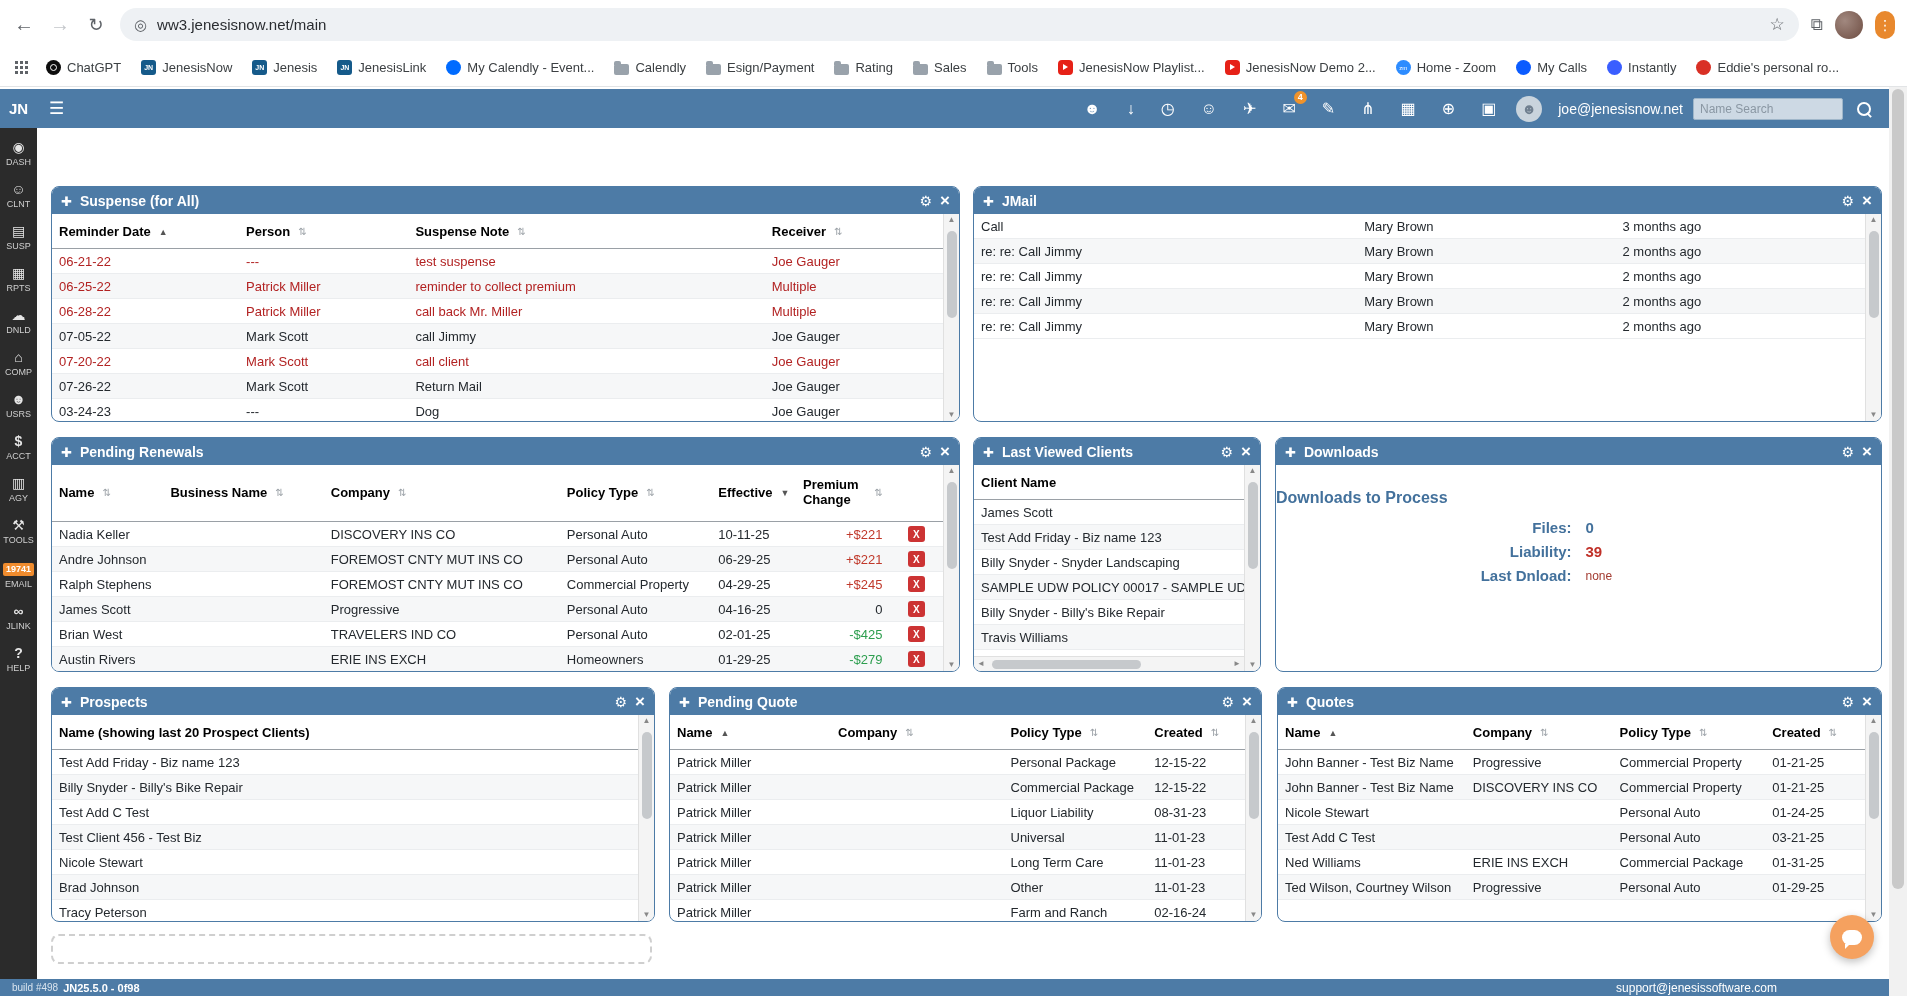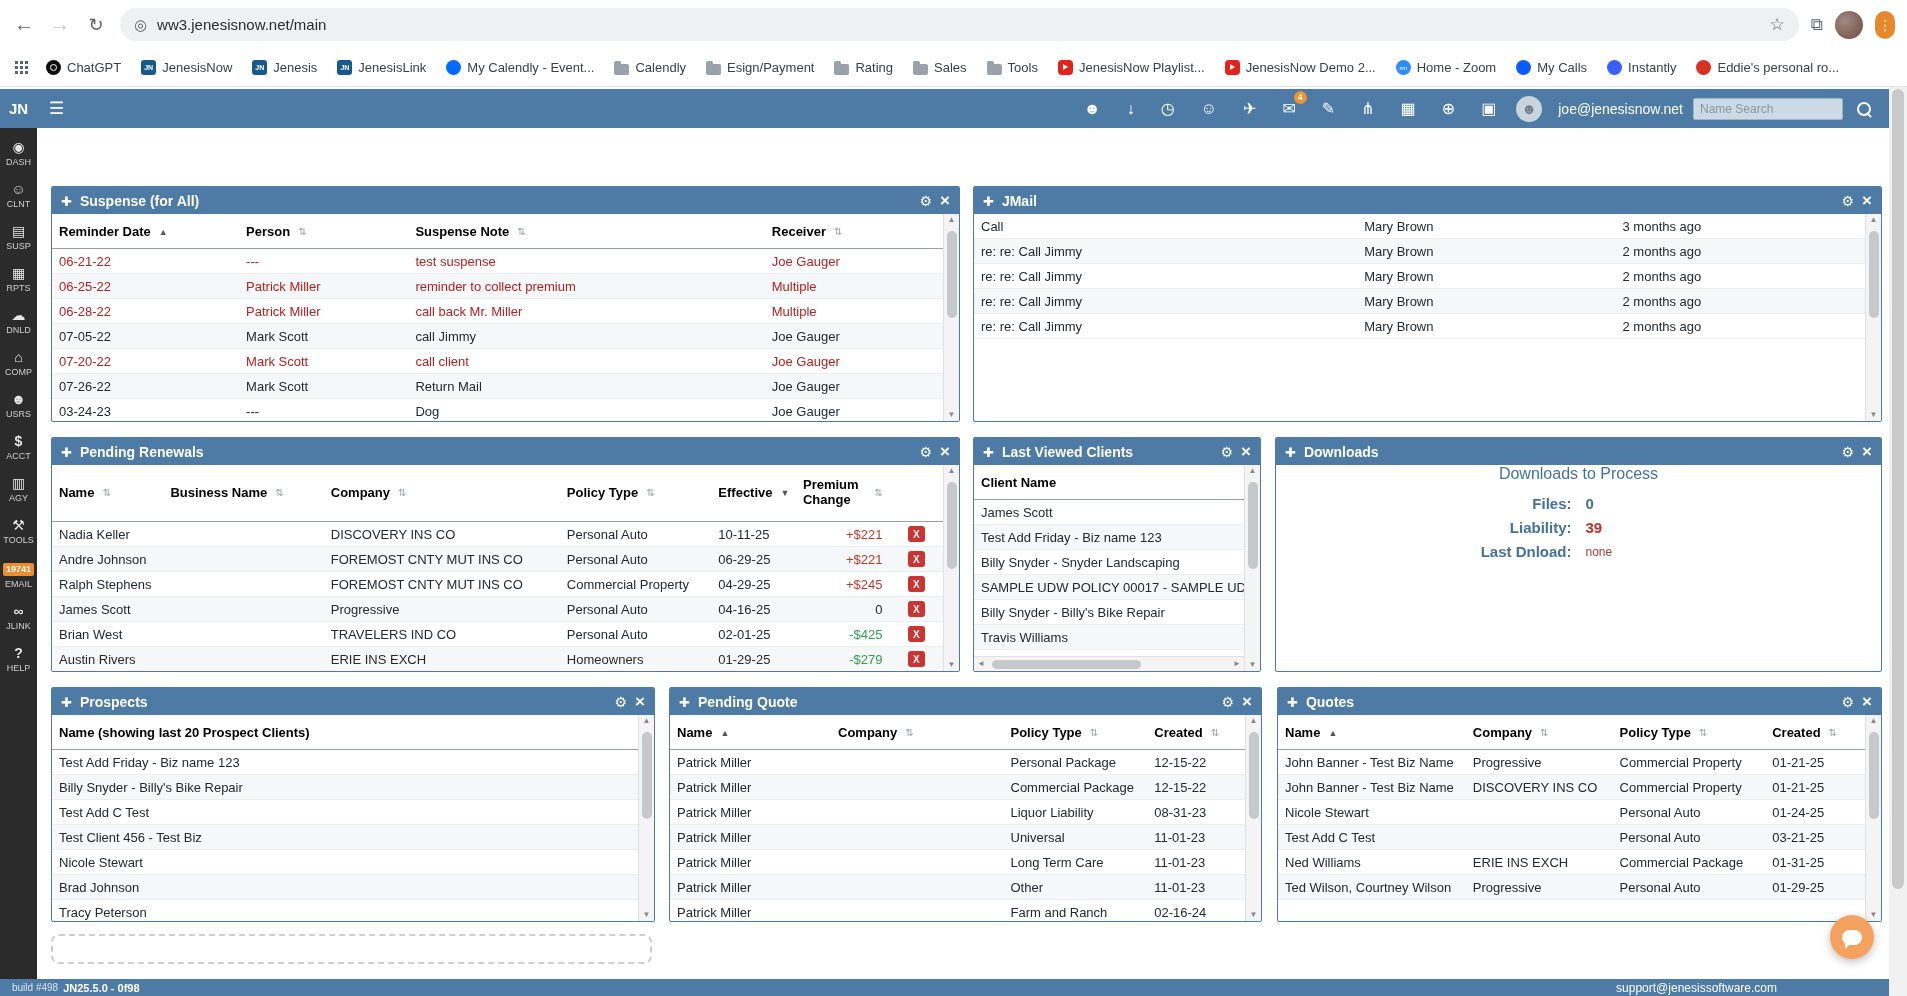--- a/index.html
+++ b/index.html
@@ -88,21 +88,21 @@
 .side-icon.accounting-icon::before{content:"$";font-weight:bold}
 .side-icon.agency-icon::before{content:"▥"}
 .side-icon.tools-icon::before{content:"⚒"}
 .side-icon.jlink-icon::before{content:"∞";font-weight:bold}
 .side-icon.help-icon::before{content:"?";font-weight:bold}
 .side-badge{background:#f08c2e;color:#fff;font-size:9px;font-weight:bold;padding:1px 3px;border-radius:2px;line-height:1.2}
 .side-badge:empty{display:none}
 .side-label{font-size:9px;color:#cfcfcf}
 
 .main{position:absolute;top:41px;left:37px;width:1852px;bottom:17px;background:#fff;overflow:hidden}
-.widget{position:absolute;border:1px solid #4d7ba6;border-radius:2px;background:#fff;display:flex;flex-direction:column;overflow:hidden}
+.widget{position:absolute;border:1px solid #4d7ba6;border-radius:8px;background:#fff;display:flex;flex-direction:column;overflow:hidden}
 .whead{height:27px;background:#4d7ba6;display:flex;align-items:center;padding:0 9px;gap:8px;color:#fff;flex:none;cursor:move}
 .wh-ic{line-height:1;cursor:pointer}
 .wh-ic.move::before{content:"✚";font-size:13px}
 .wh-ic.gear{margin-left:auto}
 .wh-ic.gear::before{content:"⚙";font-size:14px}
 .wh-ic.close::before{content:"×";font-size:17px;font-weight:bold}
 .wh-title{font-size:14px;font-weight:bold;white-space:nowrap}
 .wbody{flex:1;position:relative;overflow:hidden}
 .tbl{margin-right:16px}
 .thead{display:flex;align-items:center;height:35px;border-bottom:1px solid #9aa0a6}
@@ -157,21 +157,21 @@
 .w-pquote .thead>span:nth-of-type(2),.w-pquote .trow>span:nth-of-type(2){width:30%}
 .w-pquote .thead>span:nth-of-type(3),.w-pquote .trow>span:nth-of-type(3){width:25%}
 .w-pquote .thead>span:nth-of-type(4),.w-pquote .trow>span:nth-of-type(4){width:17%}
 .w-quotes .thead>span:nth-of-type(1),.w-quotes .trow>span:nth-of-type(1){width:32%}
 .w-quotes .thead>span:nth-of-type(2),.w-quotes .trow>span:nth-of-type(2){width:25%}
 .w-quotes .thead>span:nth-of-type(3),.w-quotes .trow>span:nth-of-type(3){width:26%}
 .w-quotes .thead>span:nth-of-type(4),.w-quotes .trow>span:nth-of-type(4){width:17%}
 .w-single .thead>span:nth-of-type(1),.w-single .trow>span:nth-of-type(1){width:100%}
 .w-lastviewed .tbl{margin-bottom:15px}
 
-.dl-head{margin-top:0;text-align:center;color:#43719c;font-weight:normal;font-size:16px}
+.dl-head{margin-top:24px;color:#43719c;font-weight:bold;font-size:16px}
 .dl-grid{display:grid;grid-template-columns:1fr 1fr;row-gap:7px;margin-top:12px;font-size:15px}
 .dl-label{text-align:right;padding-right:7px;color:#43719c;font-weight:bold}
 .dl-val{text-align:left;padding-left:7px;font-weight:bold;color:#43719c}
 .dl-val.red{color:#c03028}
 .dl-val.none{color:#a33c32;font-weight:normal;font-size:12px;padding-top:2px}
 
 .footer{position:absolute;bottom:0;left:0;width:1889px;height:17px;background:#4d7ba6;color:#fff;display:flex;align-items:center;padding:0 12px}
 .f-build{font-size:10px;color:#d9e4ee}
 .f-ver{font-size:11px;font-weight:bold;margin-left:5px}
 .f-support{margin-left:auto;margin-right:100px;font-size:12px}

